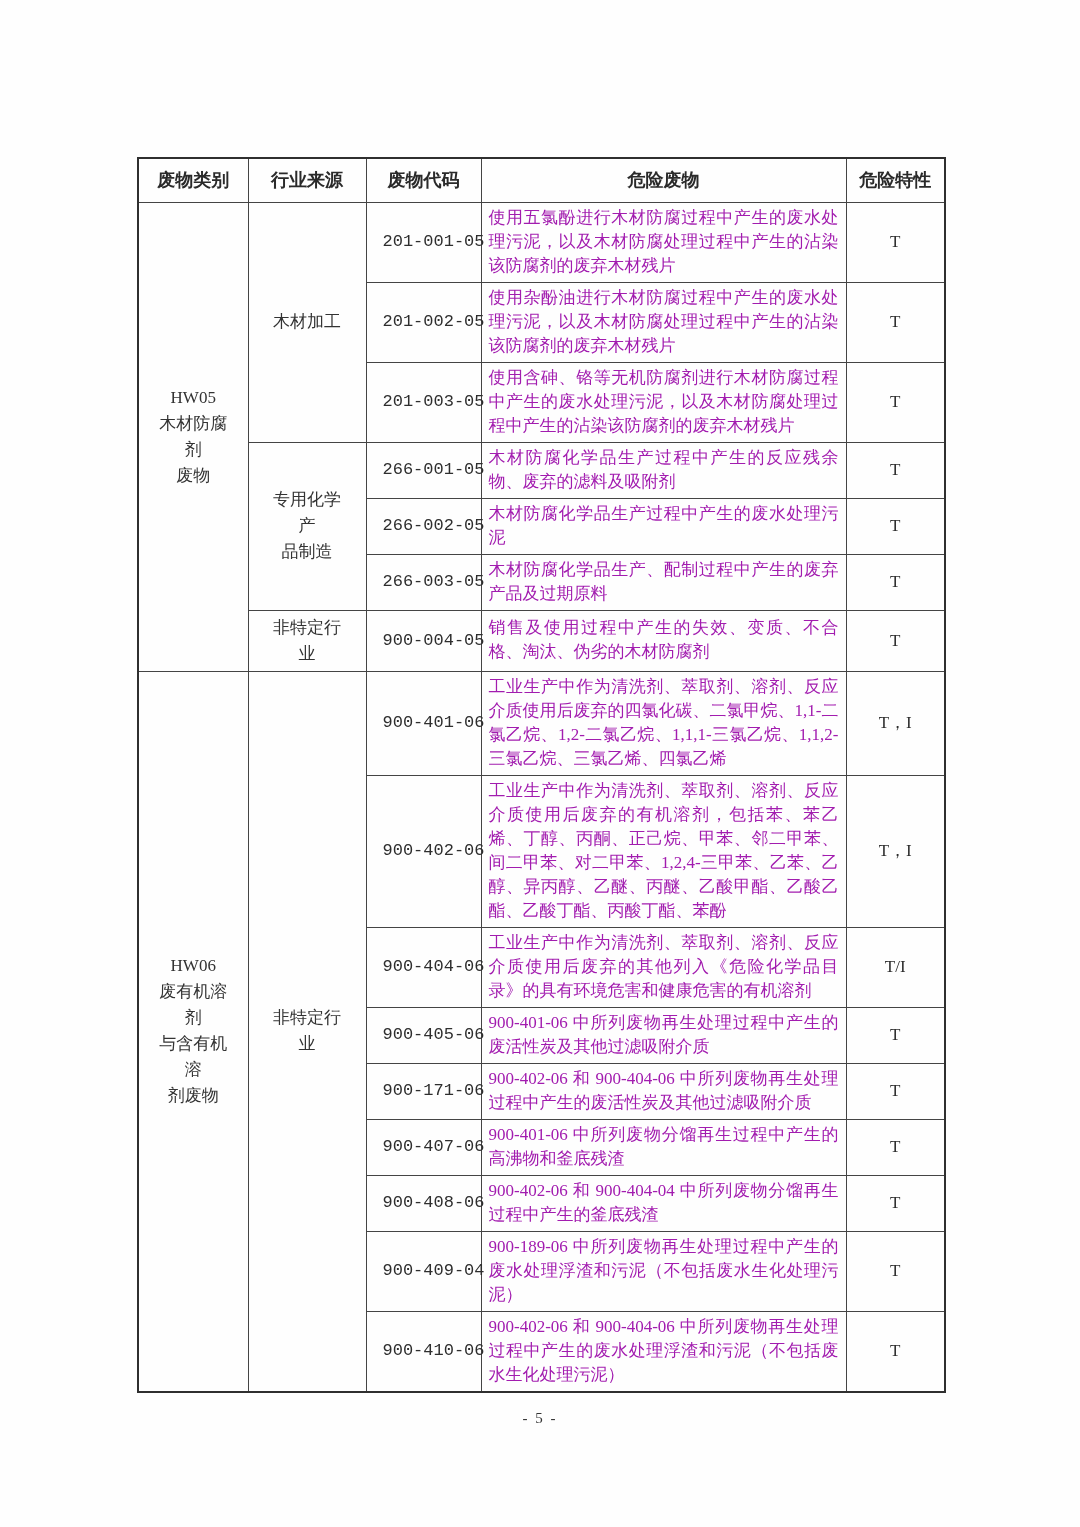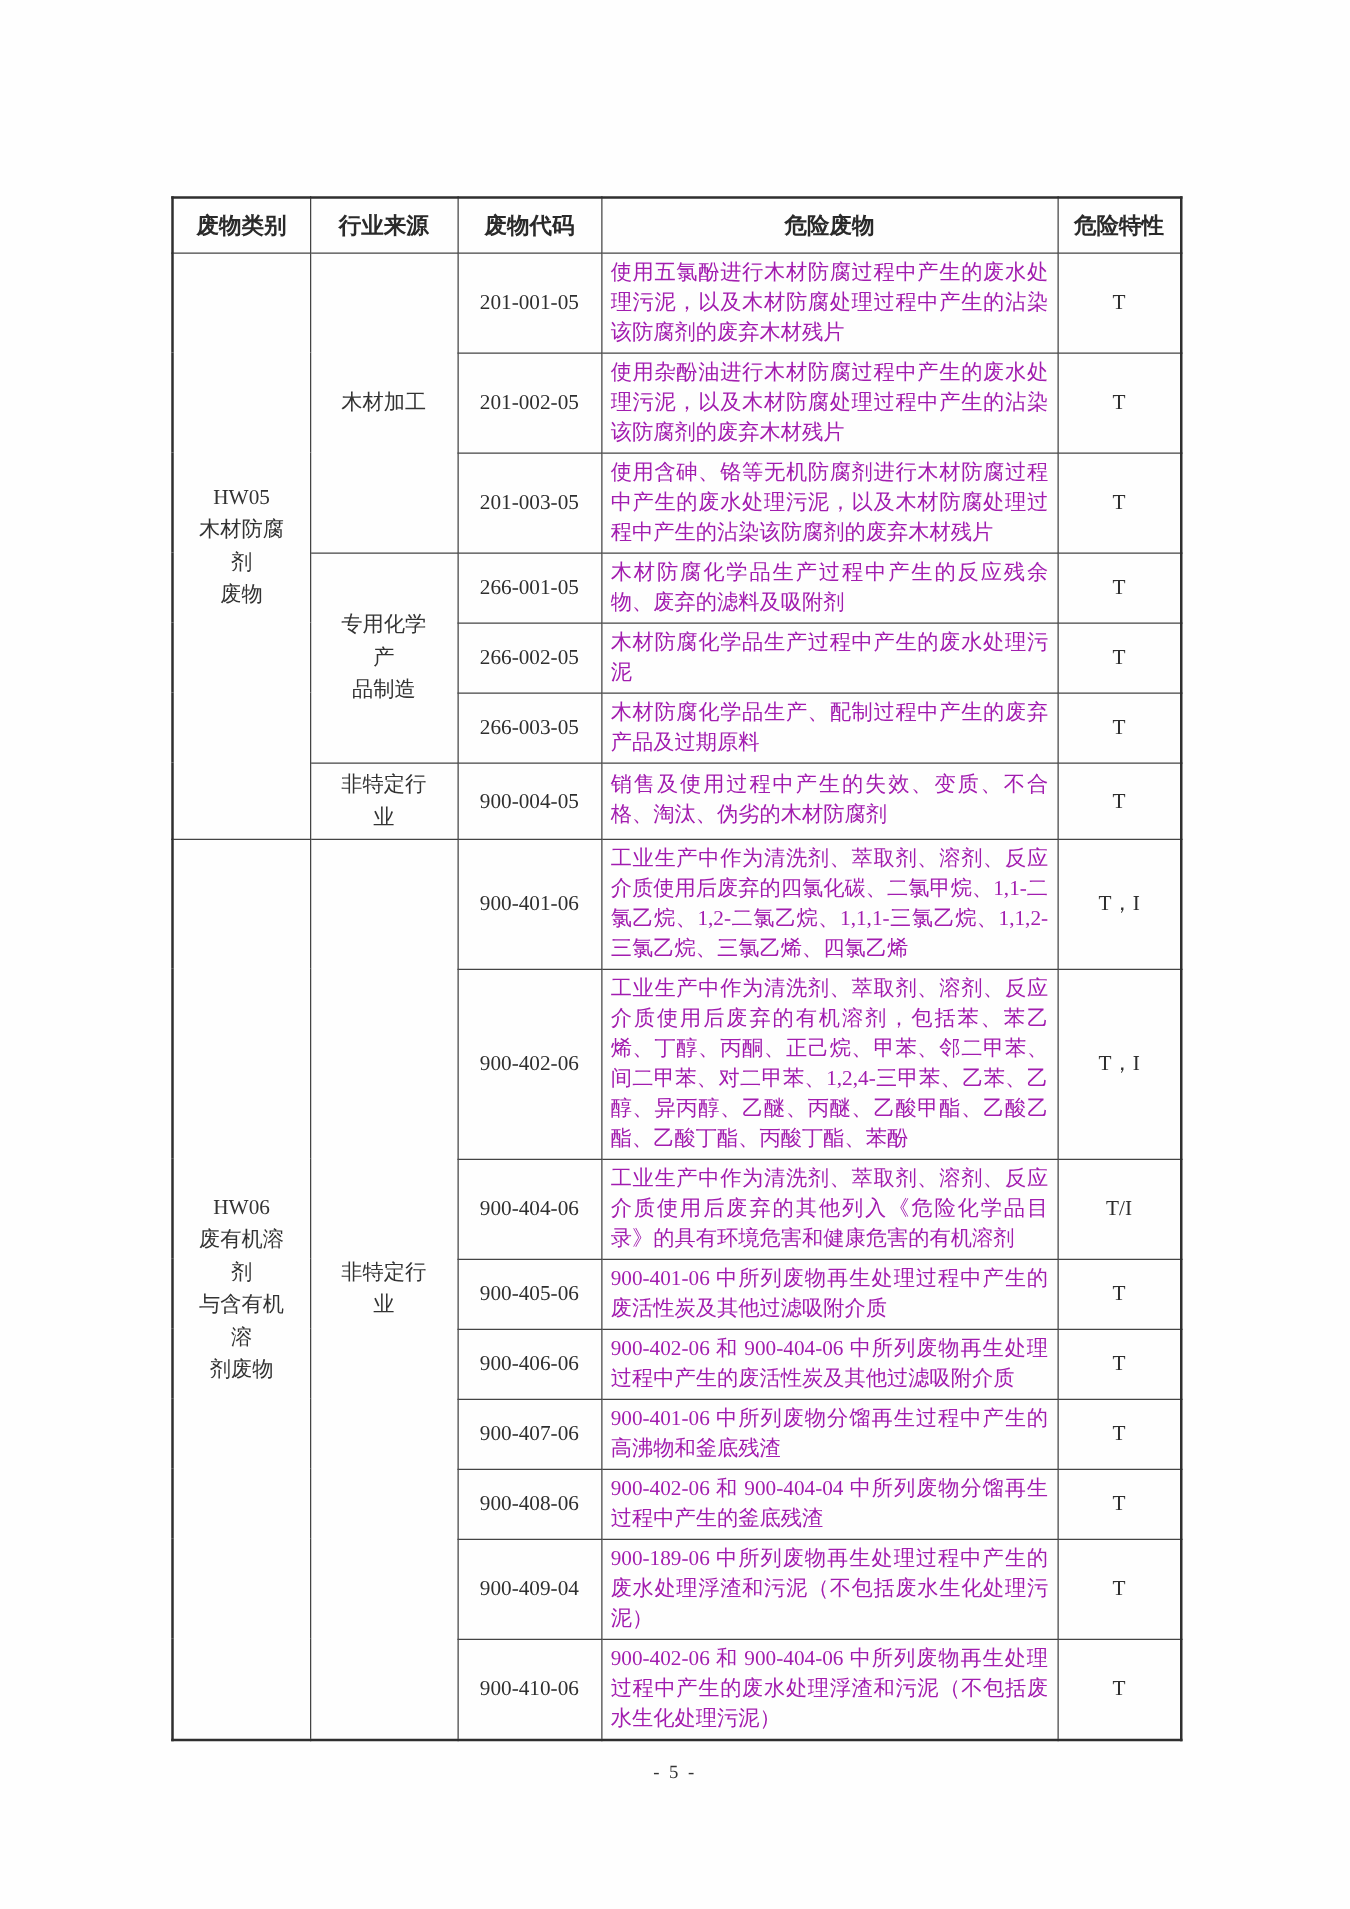--- a/index.html
+++ b/index.html
@@ -46,20 +46,21 @@
     line-height: 26px;
     padding: 4px 19px;
     color: #333333;
   }
   td.code {
     text-align: center;
     padding: 4px 16px;
     line-height: 24px;
     white-space: nowrap;
     color: #2e2e2e;
+    font-family: Liberation Mono, monospace;
   }
   td.desc {
     text-align: justify;
     padding: 3px 7px 4px 7px;
     line-height: 24px;
     color: #a21caf;
   }
   td.haz {
     text-align: center;
     padding: 4px 2px;
@@ -161,21 +162,21 @@
           <td class="code">900-404-06</td>
           <td class="desc">工业生产中作为清洗剂、萃取剂、溶剂、反应介质使用后废弃的其他列入《危险化学品目录》的具有环境危害和健康危害的有机溶剂</td>
           <td class="haz">T/I</td>
         </tr>
         <tr>
           <td class="code">900-405-06</td>
           <td class="desc">900-401-06 中所列废物再生处理过程中产生的废活性炭及其他过滤吸附介质</td>
           <td class="haz">T</td>
         </tr>
         <tr>
-          <td class="code">900-406-06</td>
+          <td class="code">900-171-06</td>
           <td class="desc">900-402-06 和 900-404-06 中所列废物再生处理过程中产生的废活性炭及其他过滤吸附介质</td>
           <td class="haz">T</td>
         </tr>
         <tr>
           <td class="code">900-407-06</td>
           <td class="desc">900-401-06 中所列废物分馏再生过程中产生的高沸物和釜底残渣</td>
           <td class="haz">T</td>
         </tr>
         <tr>
           <td class="code">900-408-06</td>

